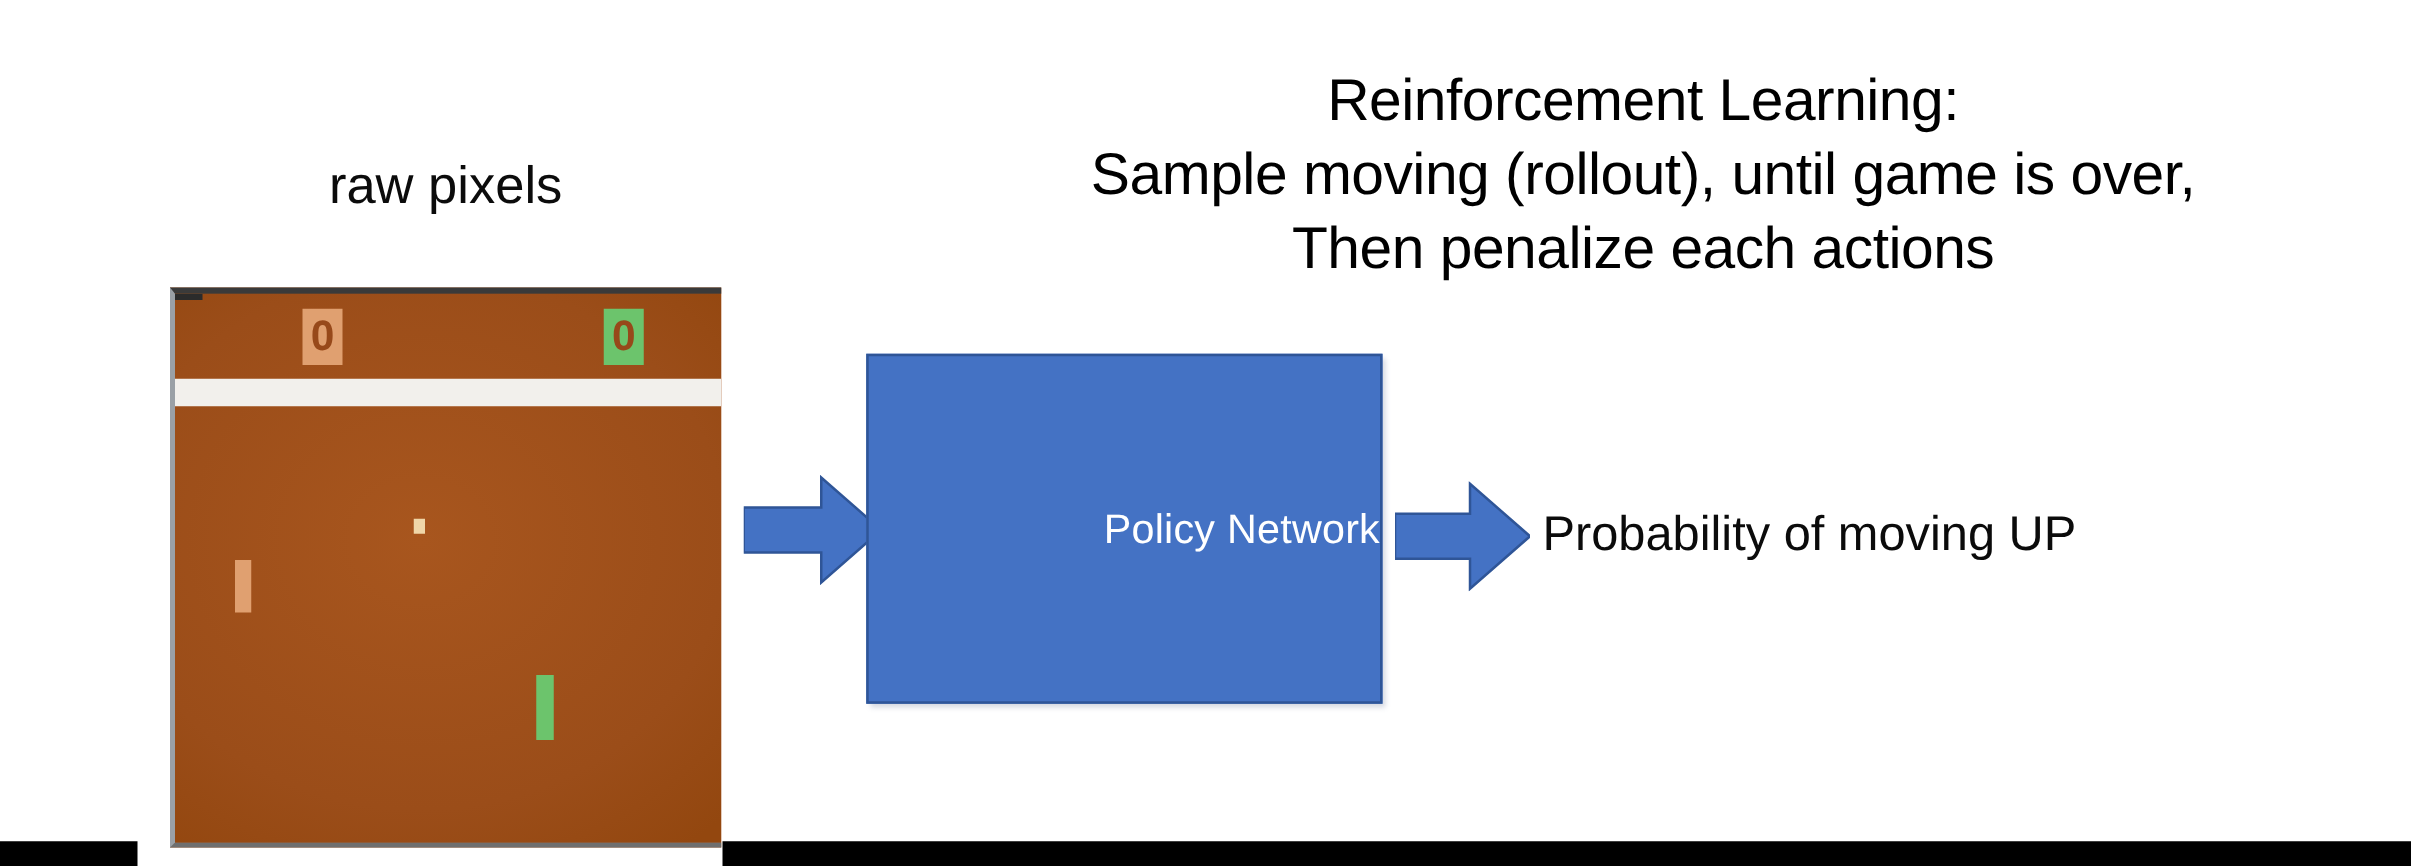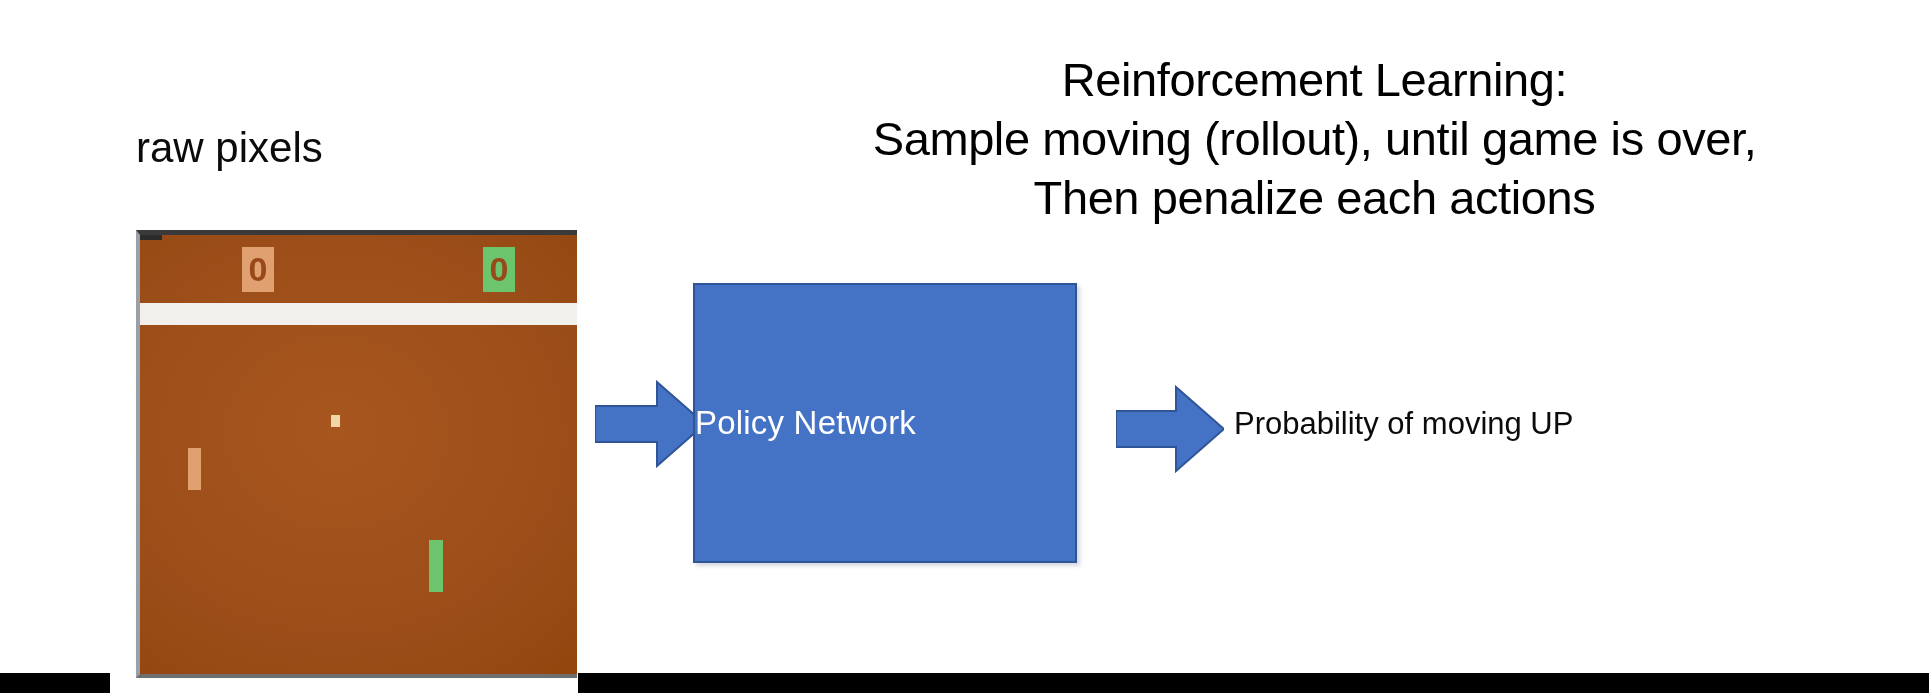--- a/index.html
+++ b/index.html
@@ -35,20 +35,21 @@
     white-space: nowrap;
   }
   #headline .hl-line { display: block; }
 
   
   #raw-pixels-caption {
     position: absolute;
     left: 136px;
     top: 123px;
     width: 441px;
+    text-align: center;
     font-size: 42px;
     line-height: 50px;
     color: #0b0b0b;
     font-family: "Liberation Sans", sans-serif;
   }
 
   
   #game-screen {
     position: absolute;
     left: 136px;
@@ -140,43 +141,43 @@
     position: absolute;
   }
   #arrow-input  { left: 595px; top: 380px; width: 110px; height: 88px; }
   #arrow-output { left: 1116px; top: 385px; width: 108px; height: 88px; }
 
   
   #policy-box {
     position: absolute;
     left: 693px;
     top: 283px;
-    width: 384px;
+    width: 413px;
     height: 280px;
     background: #4472c4;
     border: 2px solid #2f5597;
     box-shadow: 3px 3px 4px rgba(120,130,160,0.30);
     display: flex;
     align-items: center;
-    justify-content: flex-start;
+    justify-content: flex-end;
     box-sizing: border-box;
   }
   #policy-box-label {
     color: #ffffff;
     font-size: 33px;
     font-family: "Liberation Sans", sans-serif;
     letter-spacing: 0.2px;
   }
 
   
   #output-label {
     position: absolute;
     left: 1234px;
     top: 406px;
-    font-size: 31px;
+    font-size: 39px;
     color: #0b0b0b;
     font-family: "Liberation Sans", sans-serif;
     white-space: nowrap;
   }
 
   
   .bottom-bar {
     position: absolute;
     bottom: 0;
     height: 20px;

